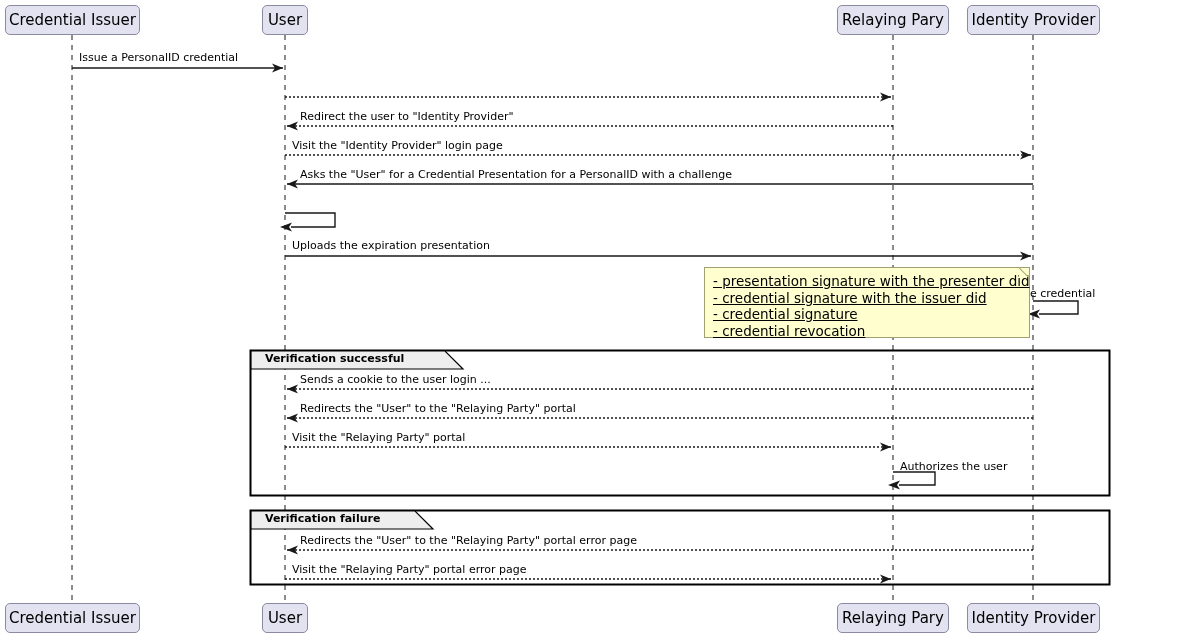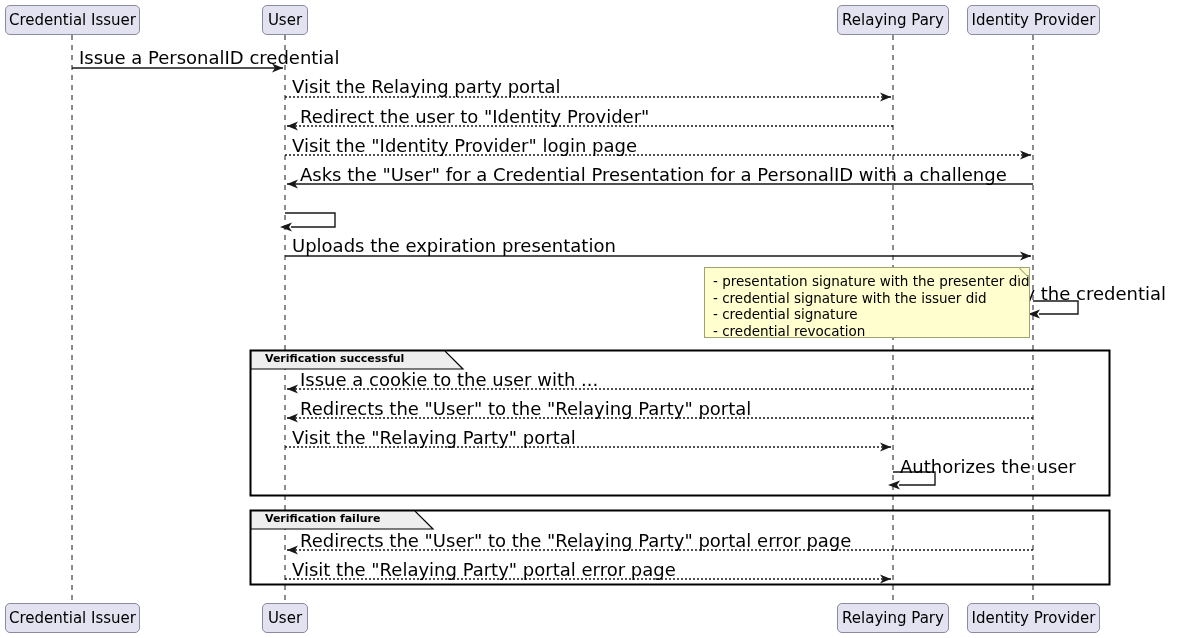--- a/index.html
+++ b/index.html
@@ -33,21 +33,21 @@
     display: flex;
     align-items: center;
     justify-content: center;
     font-size: 15px;
     color: #000000;
     height: 30px;
     white-space: nowrap;
   }
   .msg-label {
     position: absolute;
-    font-size: 18px;
+    font-size: 11px;
     color: #000000;
     white-space: nowrap;
     line-height: 15px;
   }
   .frame-title {
     position: absolute;
     font-size: 11px;
     font-weight: bold;
     color: #000000;
     white-space: nowrap;
@@ -159,39 +159,38 @@
       <span>User</span>
     </div>
   <div class="participant-box" style="left:837px;top:603px; width:112px;">
       <span>Relaying Pary</span>
     </div>
   <div class="participant-box" style="left:967px;top:603px; width:133px;">
       <span>Identity Provider</span>
     </div>
 
   <div class="msg-label" style="left:79px;  top:50px;">Issue a PersonalID credential</div>
-  <div class="msg-label" style="left:292px; top:79px;">Visit the Relaying party portal</div>
   <div class="msg-label" style="left:300px; top:109px;">Redirect the user to "Identity Provider"</div>
   <div class="msg-label" style="left:292px; top:138px;">Visit the "Identity Provider" login page</div>
   <div class="msg-label" style="left:300px; top:167px;">Asks the "User" for a Credential Presentation for a PersonalID with a challenge</div>
   <div class="msg-label" style="left:292px; top:238px;">Uploads the expiration presentation</div>
   <div class="msg-label" style="left:984px;top:286px;">Verify the credential</div>
 
-  <div class="msg-label" style="left:300px; top:372px;">Issue a cookie to the user with ...</div>
+  <div class="msg-label" style="left:300px; top:372px;">Sends a cookie to the user login ...</div>
   <div class="msg-label" style="left:300px; top:401px;">Redirects the "User" to the "Relaying Party" portal</div>
   <div class="msg-label" style="left:292px; top:430px;">Visit the "Relaying Party" portal</div>
   <div class="msg-label" style="left:900px; top:459px;">Authorizes the user</div>
 
   <div class="msg-label" style="left:300px; top:533px;">Redirects the "User" to the "Relaying Party" portal error page</div>
   <div class="msg-label" style="left:292px; top:562px;">Visit the "Relaying Party" portal error page</div>
 
   <div class="frame-title" style="left:265px; top:352px;">Verification successful</div>
   <div class="frame-title" style="left:265px; top:512px;">Verification failure</div>
 
-  <div class="note-box" style="left:704px; top:267px; width:326px; height:71px;">
+  <div class="note-box" style="left:704px; top:267px; width:326px; height:71px;text-decoration:underline;">
     <div>- presentation signature with the presenter did</div>
     <div>- credential signature with the issuer did</div>
     <div>- credential signature</div>
     <div>- credential revocation</div>
   </div>
   <div class="note-fold" style="left:1019px; top:267px;"></div>
   <div class="note-fold-line" style="left:1019px; top:267px;"></div>
 
 </div>
 

